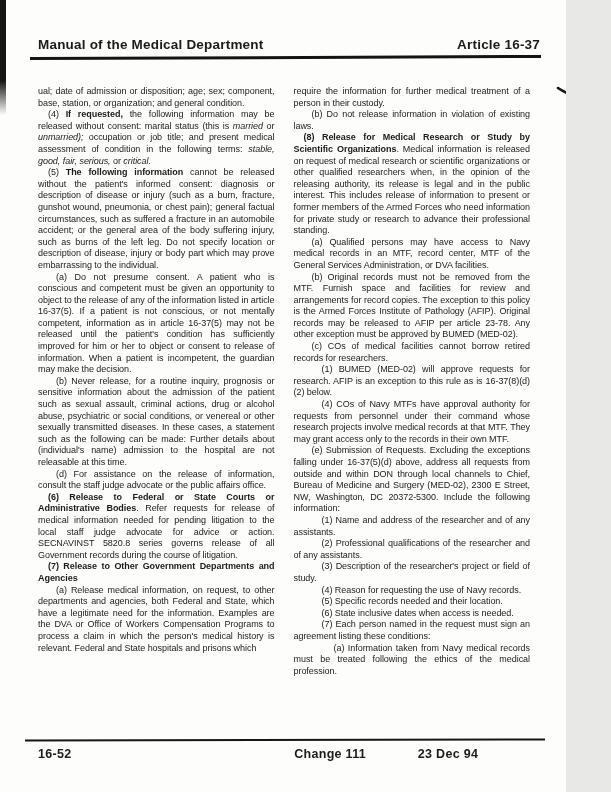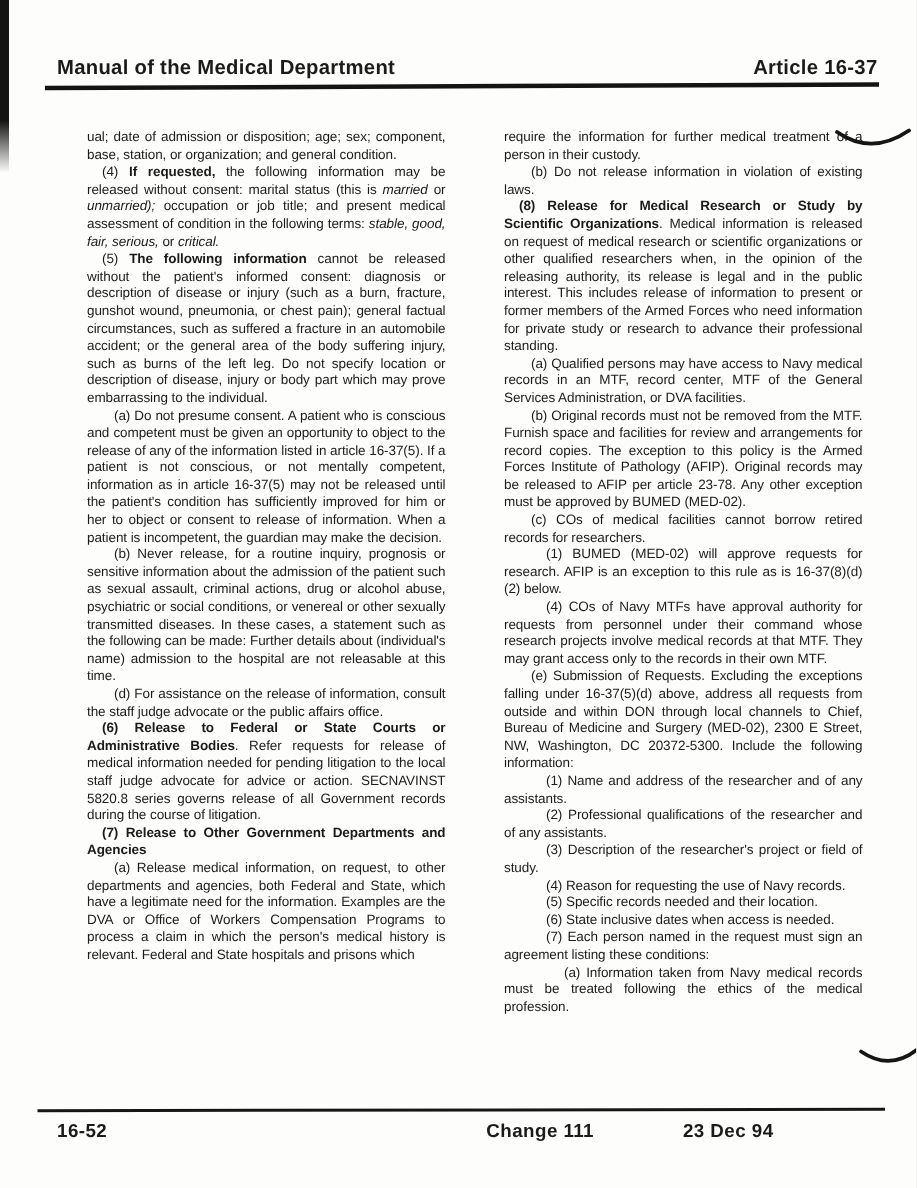--- a/index.html
+++ b/index.html
@@ -1,18 +1,18 @@
 <!DOCTYPE html>
 <html><head>
 <meta charset="utf-8">
 <style>
   html,body{margin:0;padding:0;background:#e8e8e6;}
   .page{
     position:relative;
-    width:611px;height:792px;
+    width:566px;height:792px;
     background:#fdfdfb;
     font-family:"Liberation Sans","DejaVu Sans",sans-serif;
     color:#1b1b1b;
     overflow:hidden;
     box-sizing:border-box;
   }
   
   .edge-artifact{
     position:absolute;left:0;top:0;width:6px;height:115px;
     background:linear-gradient(#151515 70%,rgba(21,21,21,0));
@@ -23,21 +23,21 @@
     font-weight:bold;font-size:13.5px;letter-spacing:.2px;
   }
   .header-rule{
     position:absolute;top:56px;left:30px;right:25px;height:3px;
     background:#141414;transform:rotate(-.25deg);
   }
   .columns{
     position:absolute;top:86px;left:38px;right:36px;
     display:flex;gap:19px;
   }
-  .col{flex:1 1 0;min-width:0;margin-left:20px;}
+  .col{flex:1 1 0;min-width:0;}
   .para{
     margin:0;
     font-size:9px;line-height:11.6px;
     text-align:justify;
     letter-spacing:-.05px;
   }
   .indent-0{text-indent:0;}
   .indent-1{text-indent:10px;}
   .indent-2{text-indent:18px;}
   .indent-3{text-indent:28px;}

